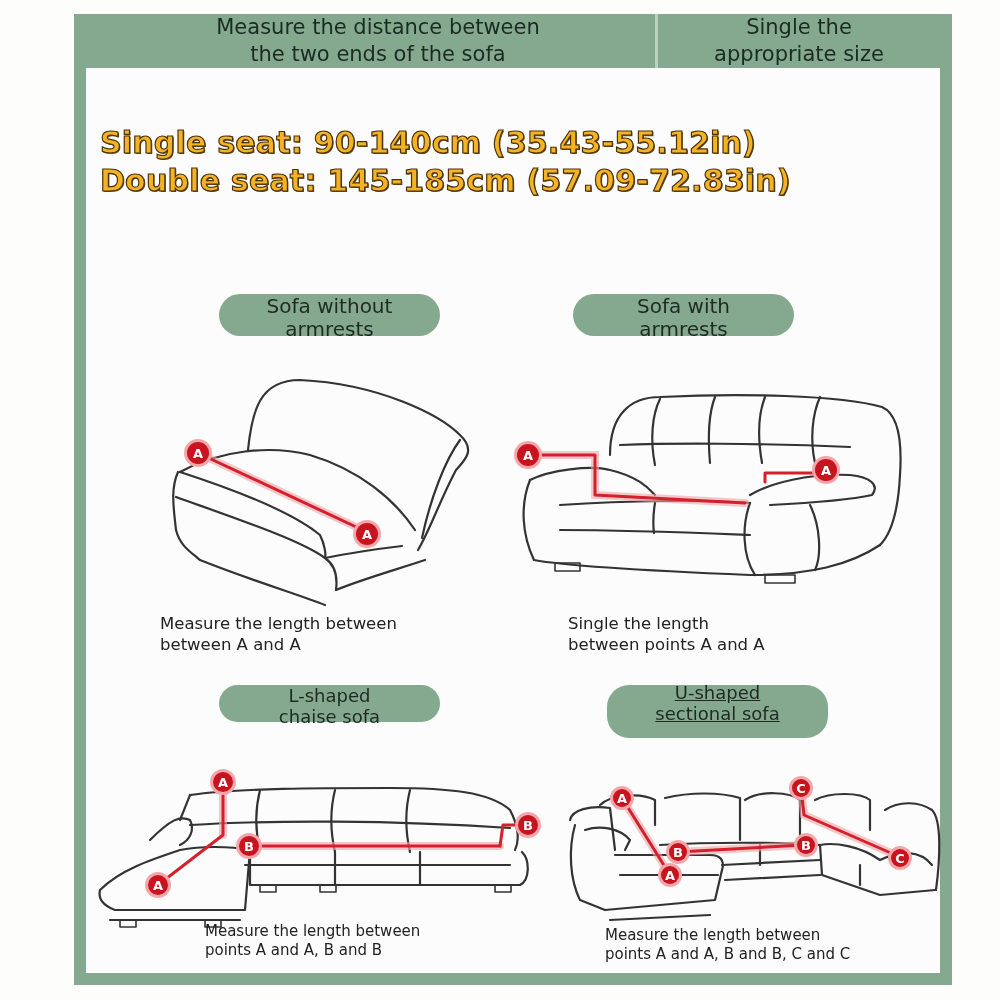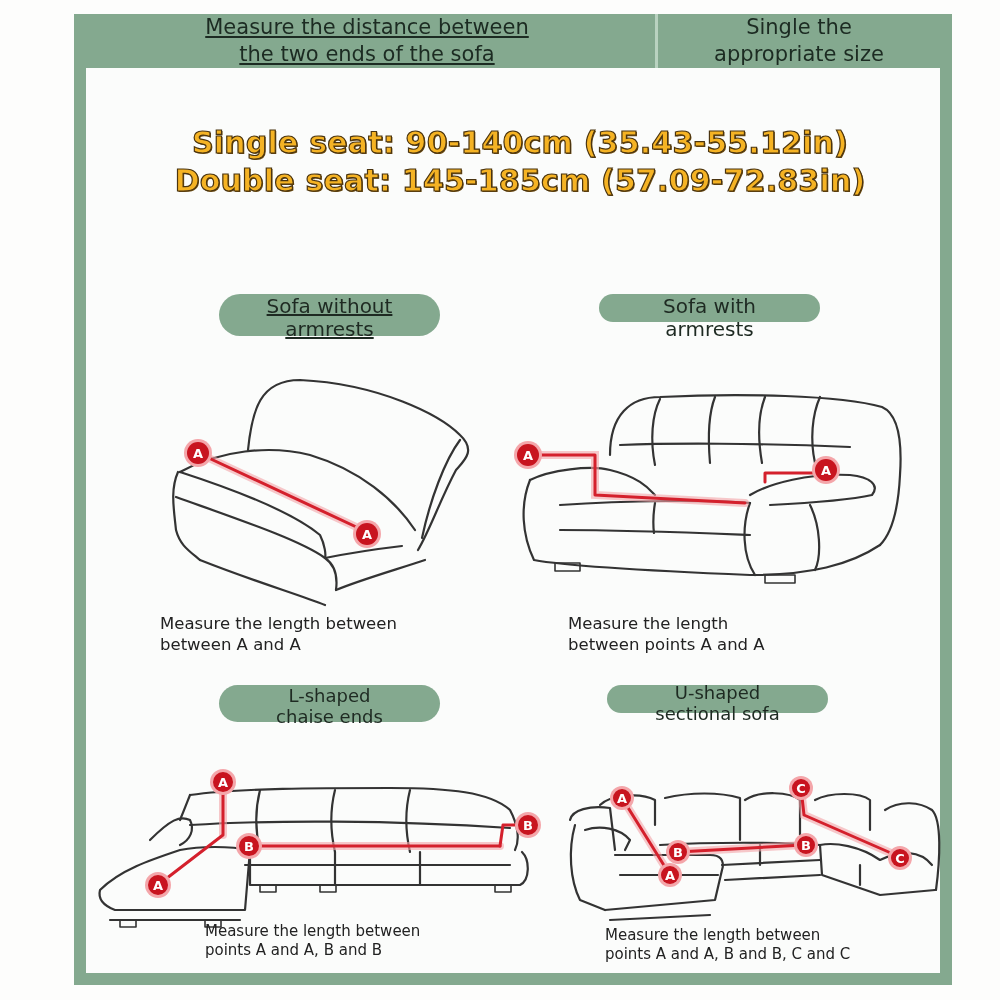--- a/index.html
+++ b/index.html
@@ -1,23 +1,23 @@
 <!DOCTYPE html>
 <html><head>
 <meta charset="utf-8">
 <style>
   html, body { margin:0; padding:0; }
   body { width:1000px; height:1000px; background:#fdfdfc; position:relative; overflow:hidden; font-family:"DejaVu Sans", sans-serif; }
   .frame { position:absolute; left:74px; top:14px; width:878px; height:971px; background:#84a98f; }
   .inner { position:absolute; left:86px; top:68px; width:854px; height:905px; background:#fbfcfb; }
   .hdr { position:absolute; top:14px; height:54px; color:#1c2b22; font-size:21px; line-height:27px; text-align:center; }
-  .hdr-left { left:82px; width:570px;text-decoration:underline; }
+  .hdr-left { left:93px; width:570px; }
   .hdr-right { left:658px; width:282px; }
   .hdr-div { position:absolute; left:655px; top:14px; width:3px; height:54px; background:#b9d2c0; }
-  .size-line { position:absolute; left:100px; width:840px; text-align:center; font-family:"DejaVu Sans", sans-serif; font-weight:bold; font-size:30px; color:#f5b324; letter-spacing:0.2px;
+  .size-line { position:absolute; left:100px; width:840px; text-align:left; font-family:"DejaVu Sans", sans-serif; font-weight:bold; font-size:30px; color:#f5b324; letter-spacing:0.2px;
     -webkit-text-stroke:1.2px #4a3410; text-shadow:1px 1px 0 #6b4a10; }
   .pill { position:absolute; background:#84a98f; border-radius:22px; color:#1e2a22; text-align:center; font-size:20px; line-height:24px; }
   .pill.small { font-size:18px; line-height:21px; }
   .cap { position:absolute; color:#222; font-size:16.5px; line-height:21px; }
   .cap.small { font-size:15px; line-height:19px; }
   svg { position:absolute; overflow:visible; }
   .ln { fill:none; stroke:#333; stroke-width:2.2; stroke-linecap:round; stroke-linejoin:round; }
   .ln.thin { stroke-width:1.6; }
   .red { fill:none; stroke:#d4202c; stroke-width:3; stroke-linecap:round; stroke-linejoin:round; }
   .glow { fill:none; stroke:#f3a3a8; stroke-width:8; stroke-linecap:round; opacity:0.6; }
@@ -37,21 +37,21 @@
 </div>
 <div class="hdr-div"></div>
 <div class="hdr hdr-right">
   <div>Single the</div>
   <div>appropriate size</div>
 </div>
 
 <div class="size-line" style="top:125px;">Single seat: 90-140cm (35.43-55.12in)</div>
 <div class="size-line" style="top:163px;">Double seat: 145-185cm (57.09-72.83in)</div>
 
-<div class="pill" style="left:219px; top:294px; width:221px; height:42px;text-decoration:underline;">
+<div class="pill" style="left:219px; top:294px; width:221px; height:42px;">
   <div>Sofa without</div>
   <div style="margin-top:-1px;">armrests</div>
 </div>
 <svg style="left:160px; top:360px;" width="340" height="250" viewBox="0 0 340 250">
   <path class="ln" d="M88 90 C92 50 100 20 140 20 C220 24 280 55 300 75 C316 90 305 100 296 110 C280 140 270 170 258 190"></path>
   <path class="ln" d="M300 80 C285 100 270 140 262 178"></path>
   <path class="ln" d="M20 112 C60 90 110 85 150 95 C200 110 235 140 255 170"></path>
   <path class="ln" d="M18 112 C10 130 14 150 16 170 C20 185 28 190 40 200"></path>
   <path class="ln" d="M16 137 C80 160 140 180 165 198 C175 205 178 215 176 230"></path>
   <path class="ln" d="M40 200 C90 220 140 235 165 245"></path>
@@ -69,21 +69,21 @@
       <circle class="o" cx="207" cy="174" r="14"></circle>
       <circle class="i" cx="207" cy="174" r="11"></circle>
       <text x="207" y="174">A</text>
     </g>
 </svg>
 <div class="cap" style="left:160px; top:613px; width:300px;">
   <div>Measure the length between</div>
   <div>between A and A</div>
 </div>
 
-<div class="pill" style="left:599px; top:294px; width:221px; height:28px;">
+<div class="pill" style="left:573px; top:294px; width:221px; height:42px;">
   <div>Sofa with</div>
   <div style="margin-top:-1px;">armrests</div>
 </div>
 <svg style="left:510px; top:385px;" width="400" height="200" viewBox="0 0 400 200">
   <path class="ln" d="M100 70 C100 30 120 12 150 12 C230 8 330 10 372 22 C390 30 392 60 390 90 C388 130 380 150 370 160"></path>
   <path class="ln" d="M150 14 C142 30 140 55 145 80"></path>
   <path class="ln" d="M205 12 C198 30 198 55 200 78"></path>
   <path class="ln" d="M255 12 C248 30 248 55 252 78"></path>
   <path class="ln" d="M310 12 C302 30 300 55 305 78"></path>
   <path class="ln" d="M110 60 C160 58 250 58 340 62"></path>
@@ -105,27 +105,27 @@
       <circle class="i" cx="18" cy="70" r="11"></circle>
       <text x="18" y="70">A</text>
     </g>
   <g class="mk">
       <circle class="o" cx="316" cy="85" r="14"></circle>
       <circle class="i" cx="316" cy="85" r="11"></circle>
       <text x="316" y="85">A</text>
     </g>
 </svg>
 <div class="cap" style="left:568px; top:613px; width:300px;">
-  <div>Measure the length</div>
+  <div>Single the length</div>
   <div>between points A and A</div>
 </div>
 
 <div class="pill small" style="left:219px; top:685px; width:221px; height:37px;">
   <div>L-shaped</div>
-  <div>chaise ends</div>
+  <div>chaise sofa</div>
 </div>
 <svg style="left:90px; top:770px;" width="460" height="160" viewBox="0 0 460 160">
   <path class="ln" d="M100 25 C150 18 230 18 300 18 C360 18 400 22 420 40 C428 55 430 70 425 80"></path>
   <path class="ln" d="M90 50 C95 38 98 30 100 25"></path>
   <path class="ln" d="M170 20 C165 40 165 60 170 80"></path>
   <path class="ln" d="M245 20 C240 40 240 60 245 82"></path>
   <path class="ln" d="M320 20 C315 40 315 60 320 82"></path>
   <path class="ln" d="M100 55 C180 50 300 50 420 58"></path>
   <path class="ln" d="M60 70 C80 50 90 45 100 50 C105 60 100 70 90 75"></path>
   <path class="ln" d="M10 120 C30 100 60 90 90 80 C110 76 140 76 160 80 L155 140 L25 140 C12 135 8 128 10 120 Z"></path>
@@ -163,21 +163,21 @@
       <circle class="o" cx="438" cy="55" r="13"></circle>
       <circle class="i" cx="438" cy="55" r="10"></circle>
       <text x="438" y="55">B</text>
     </g>
 </svg>
 <div class="cap small" style="left:205px; top:922px; width:310px;">
   <div>Measure the length between</div>
   <div>points A and A, B and B</div>
 </div>
 
-<div class="pill small" style="left:607px; top:685px; width:221px; height:28px;">
+<div class="pill small" style="left:607px; top:685px; width:221px; height:53px;text-decoration:underline;">
   <div style="margin-top:-3px;">U-shaped</div>
   <div>sectional sofa</div>
 </div>
 <svg style="left:560px; top:770px;" width="390" height="160" viewBox="0 0 390 160">
   <path class="ln" d="M10 50 C12 40 30 35 50 38 L55 80"></path>
   <path class="ln" d="M40 35 C50 25 80 22 95 30 L95 55"></path>
   <path class="ln" d="M105 28 C130 22 160 22 180 28 L180 70"></path>
   <path class="ln" d="M185 30 C200 20 230 22 240 30 L240 65"></path>
   <path class="ln" d="M255 30 C270 22 300 22 310 30 L310 60"></path>
   <path class="ln" d="M325 40 C340 30 360 32 372 40 C382 50 380 90 376 120"></path>

